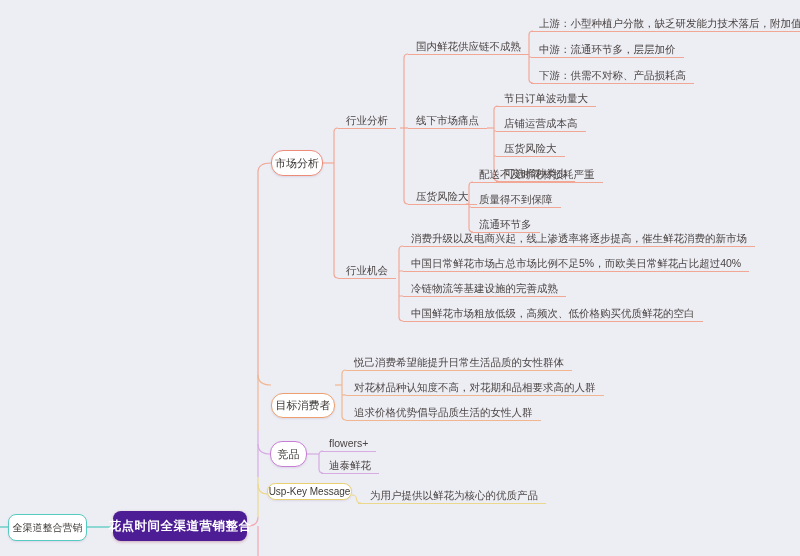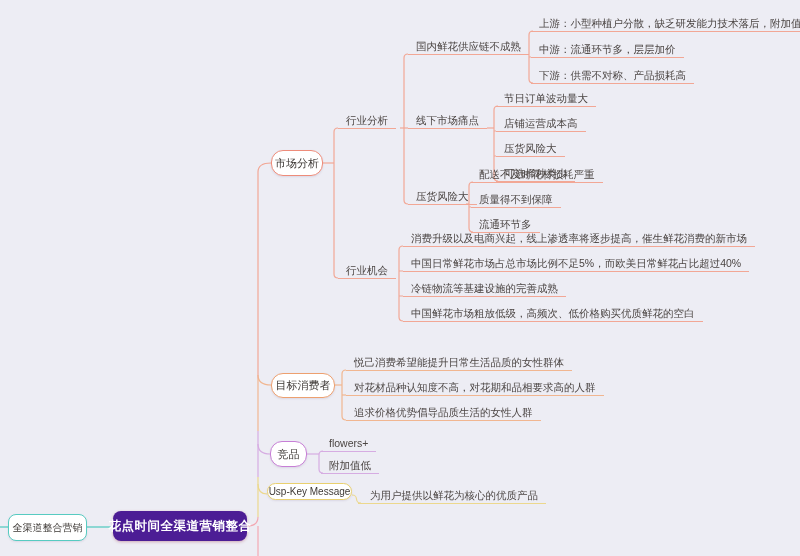--- a/index.html
+++ b/index.html
@@ -34,21 +34,21 @@
     border:1.5px solid;
     border-radius:12px;
     display:flex;align-items:center;justify-content:center;
     font-size:11px;color:#3d3835;
     white-space:nowrap;
     box-sizing:border-box;
     box-shadow:0 1px 2px rgba(110,95,135,.14);
     z-index:3;
   }
   .b-salmon{border-color:#ee8c7a;}
-  .b-orange{border-color:#eda06f;}
+  .b-orange{border-color:#eda06f;margin-top:20px;}
   .b-purple{border-color:#c77fd6;}
   .b-yellow{border-color:#e9d06e;}
   .b-teal{border-color:#57cbc1;border-radius:8px;font-size:10px;}
   .root{
     position:absolute;
     left:113px;top:511px;width:134px;height:30px;
     background:#4c1d95;
     border-radius:8px;
     display:flex;align-items:center;justify-content:center;
     color:#ffffff;font-size:12.5px;font-weight:bold;
@@ -150,17 +150,17 @@
   <span class="leaf u-salmon" style="left:403px;top:231px;">消费升级以及电商兴起，线上渗透率将逐步提高，催生鲜花消费的新市场</span>
   <span class="leaf u-salmon" style="left:403px;top:256px;">中国日常鲜花市场占总市场比例不足5%，而欧美日常鲜花占比超过40%</span>
   <span class="leaf u-salmon" style="left:403px;top:281px;">冷链物流等基建设施的完善成熟</span>
   <span class="leaf u-salmon" style="left:403px;top:306px;">中国鲜花市场粗放低级，高频次、低价格购买优质鲜花的空白</span>
 
   <span class="leaf u-orange" style="left:346px;top:355px;">悦己消费希望能提升日常生活品质的女性群体</span>
   <span class="leaf u-orange" style="left:346px;top:380px;">对花材品种认知度不高，对花期和品相要求高的人群</span>
   <span class="leaf u-orange" style="left:346px;top:405px;">追求价格优势倡导品质生活的女性人群</span>
 
   <span class="leaf u-purple" style="left:321px;top:436px;">flowers+</span>
-  <span class="leaf u-purple" style="left:321px;top:458px;">附加值低</span>
+  <span class="leaf u-purple" style="left:321px;top:458px;">迪泰鲜花</span>
 
   <span class="leaf u-yellow" style="left:358px;top:488px;padding-left:12px;">为用户提供以鲜花为核心的优质产品</span>
 
 </div>
 
 </body></html>

